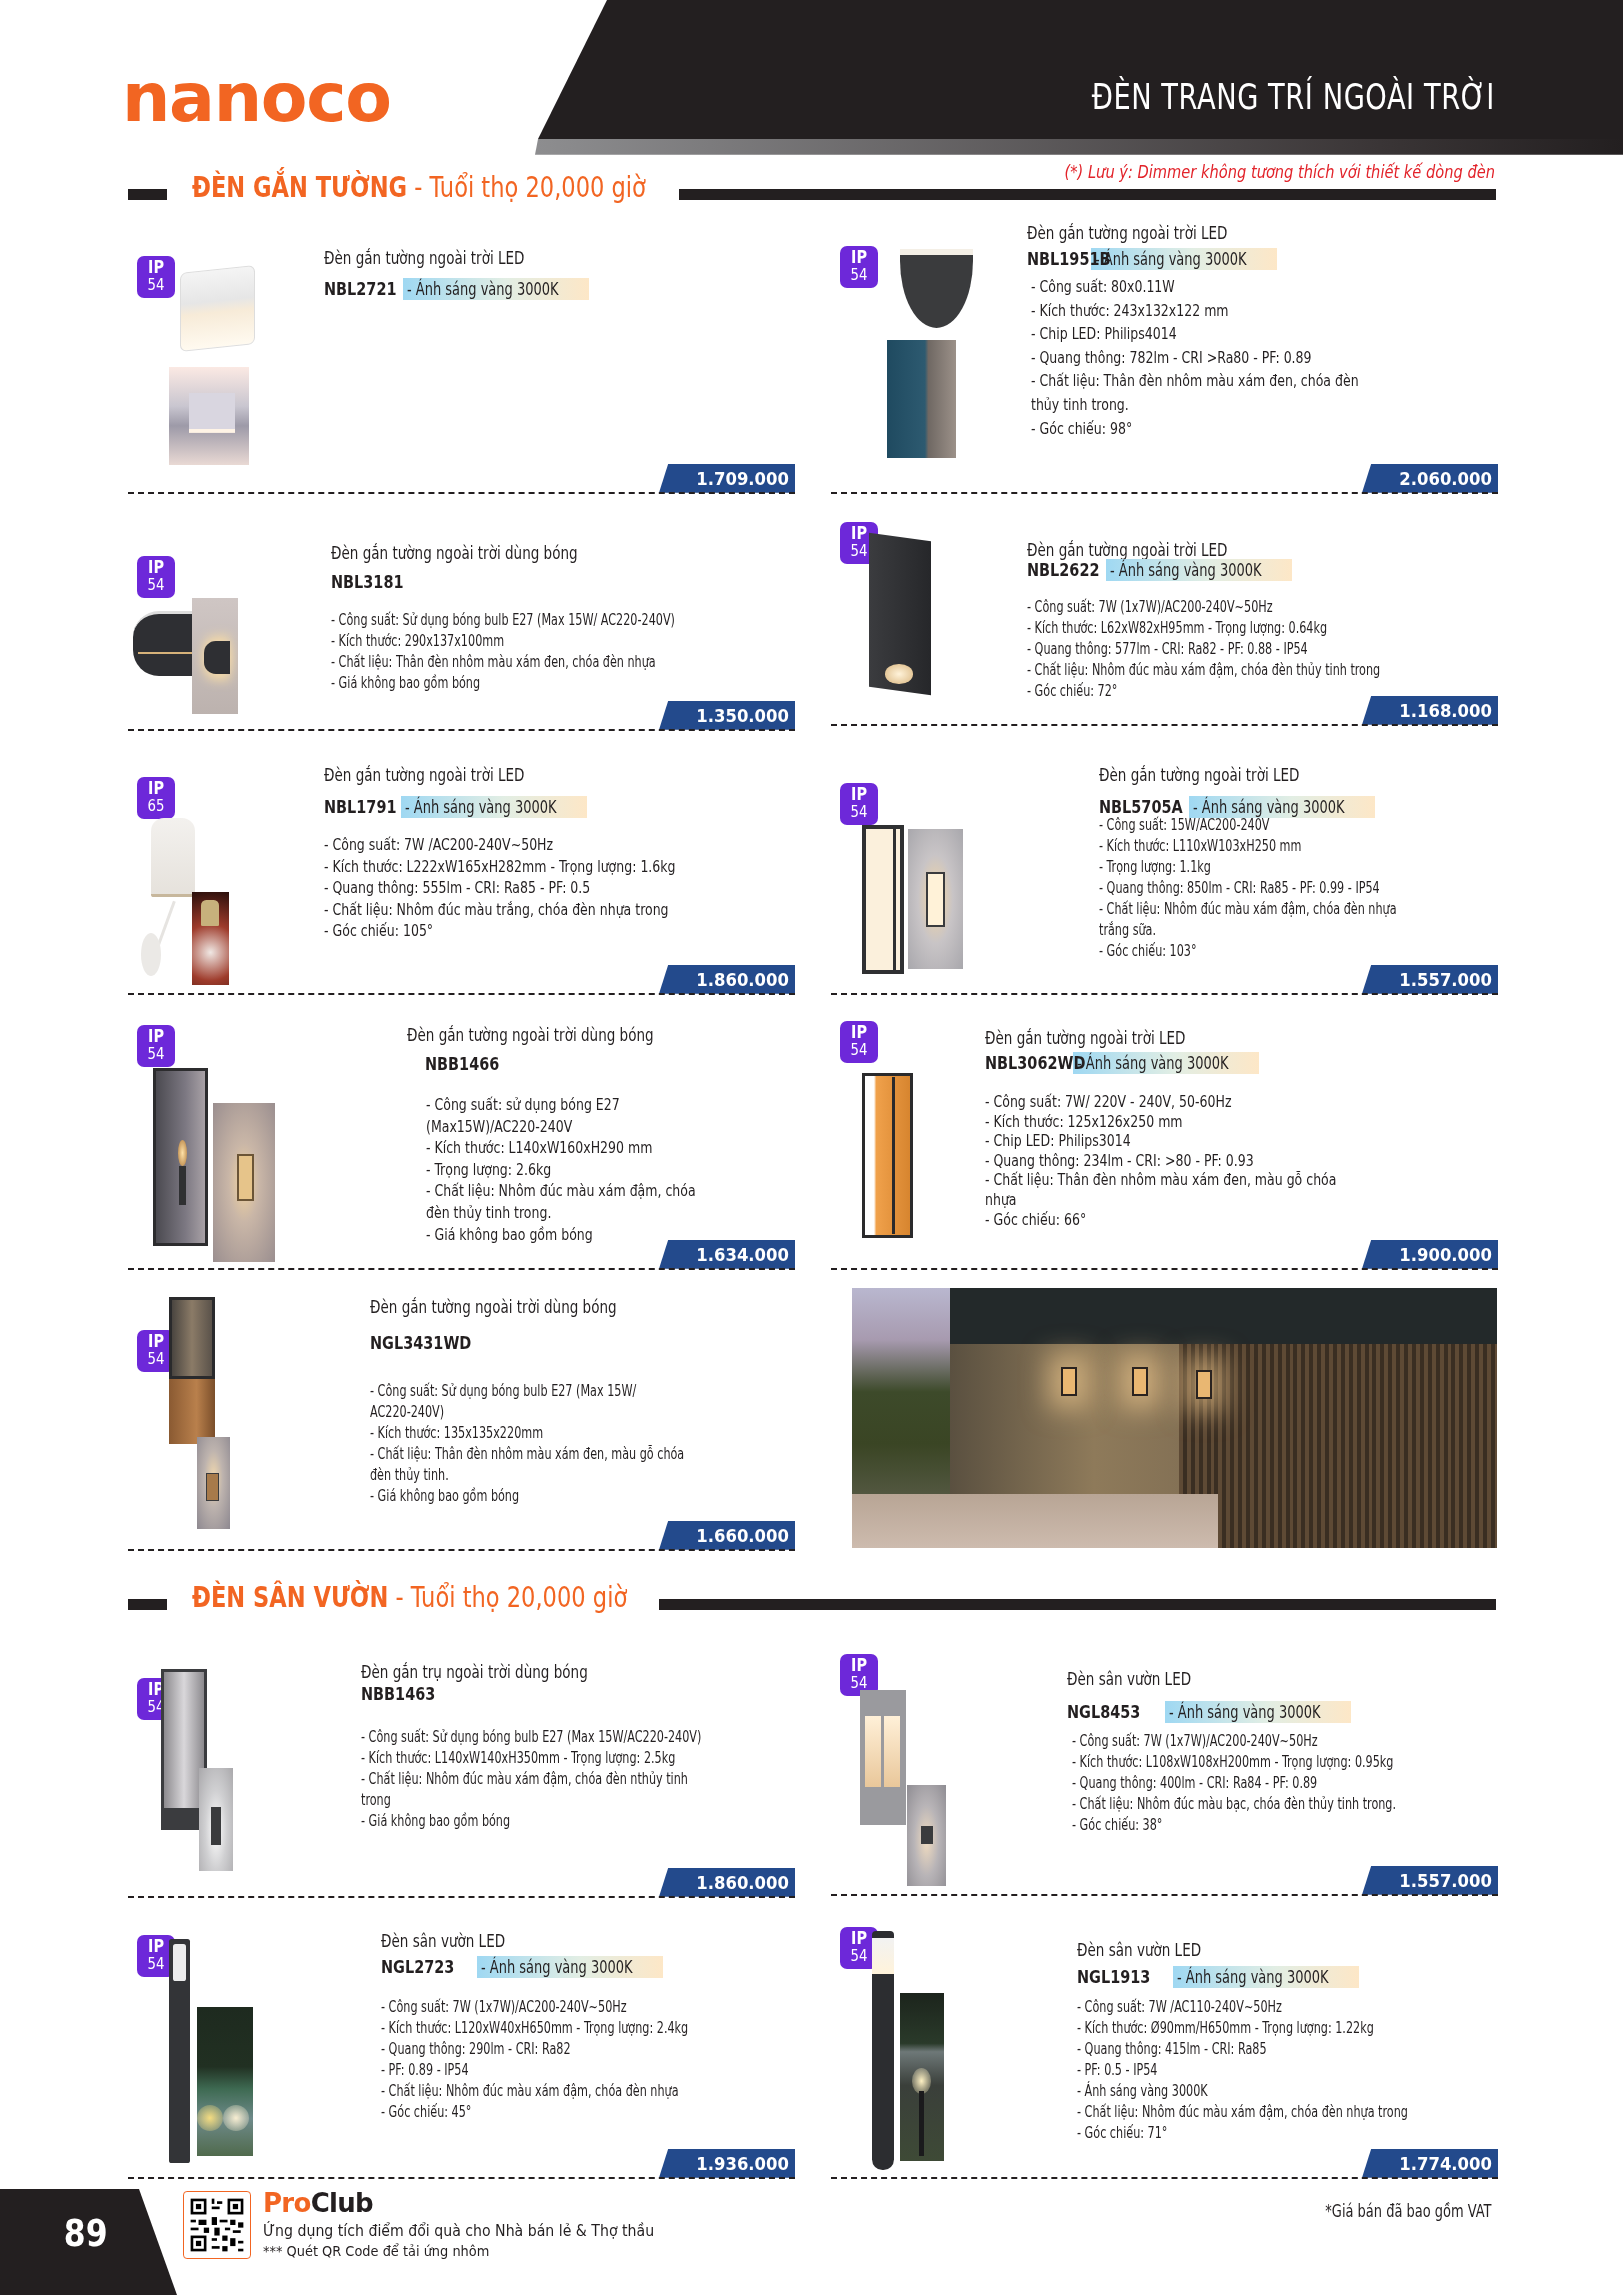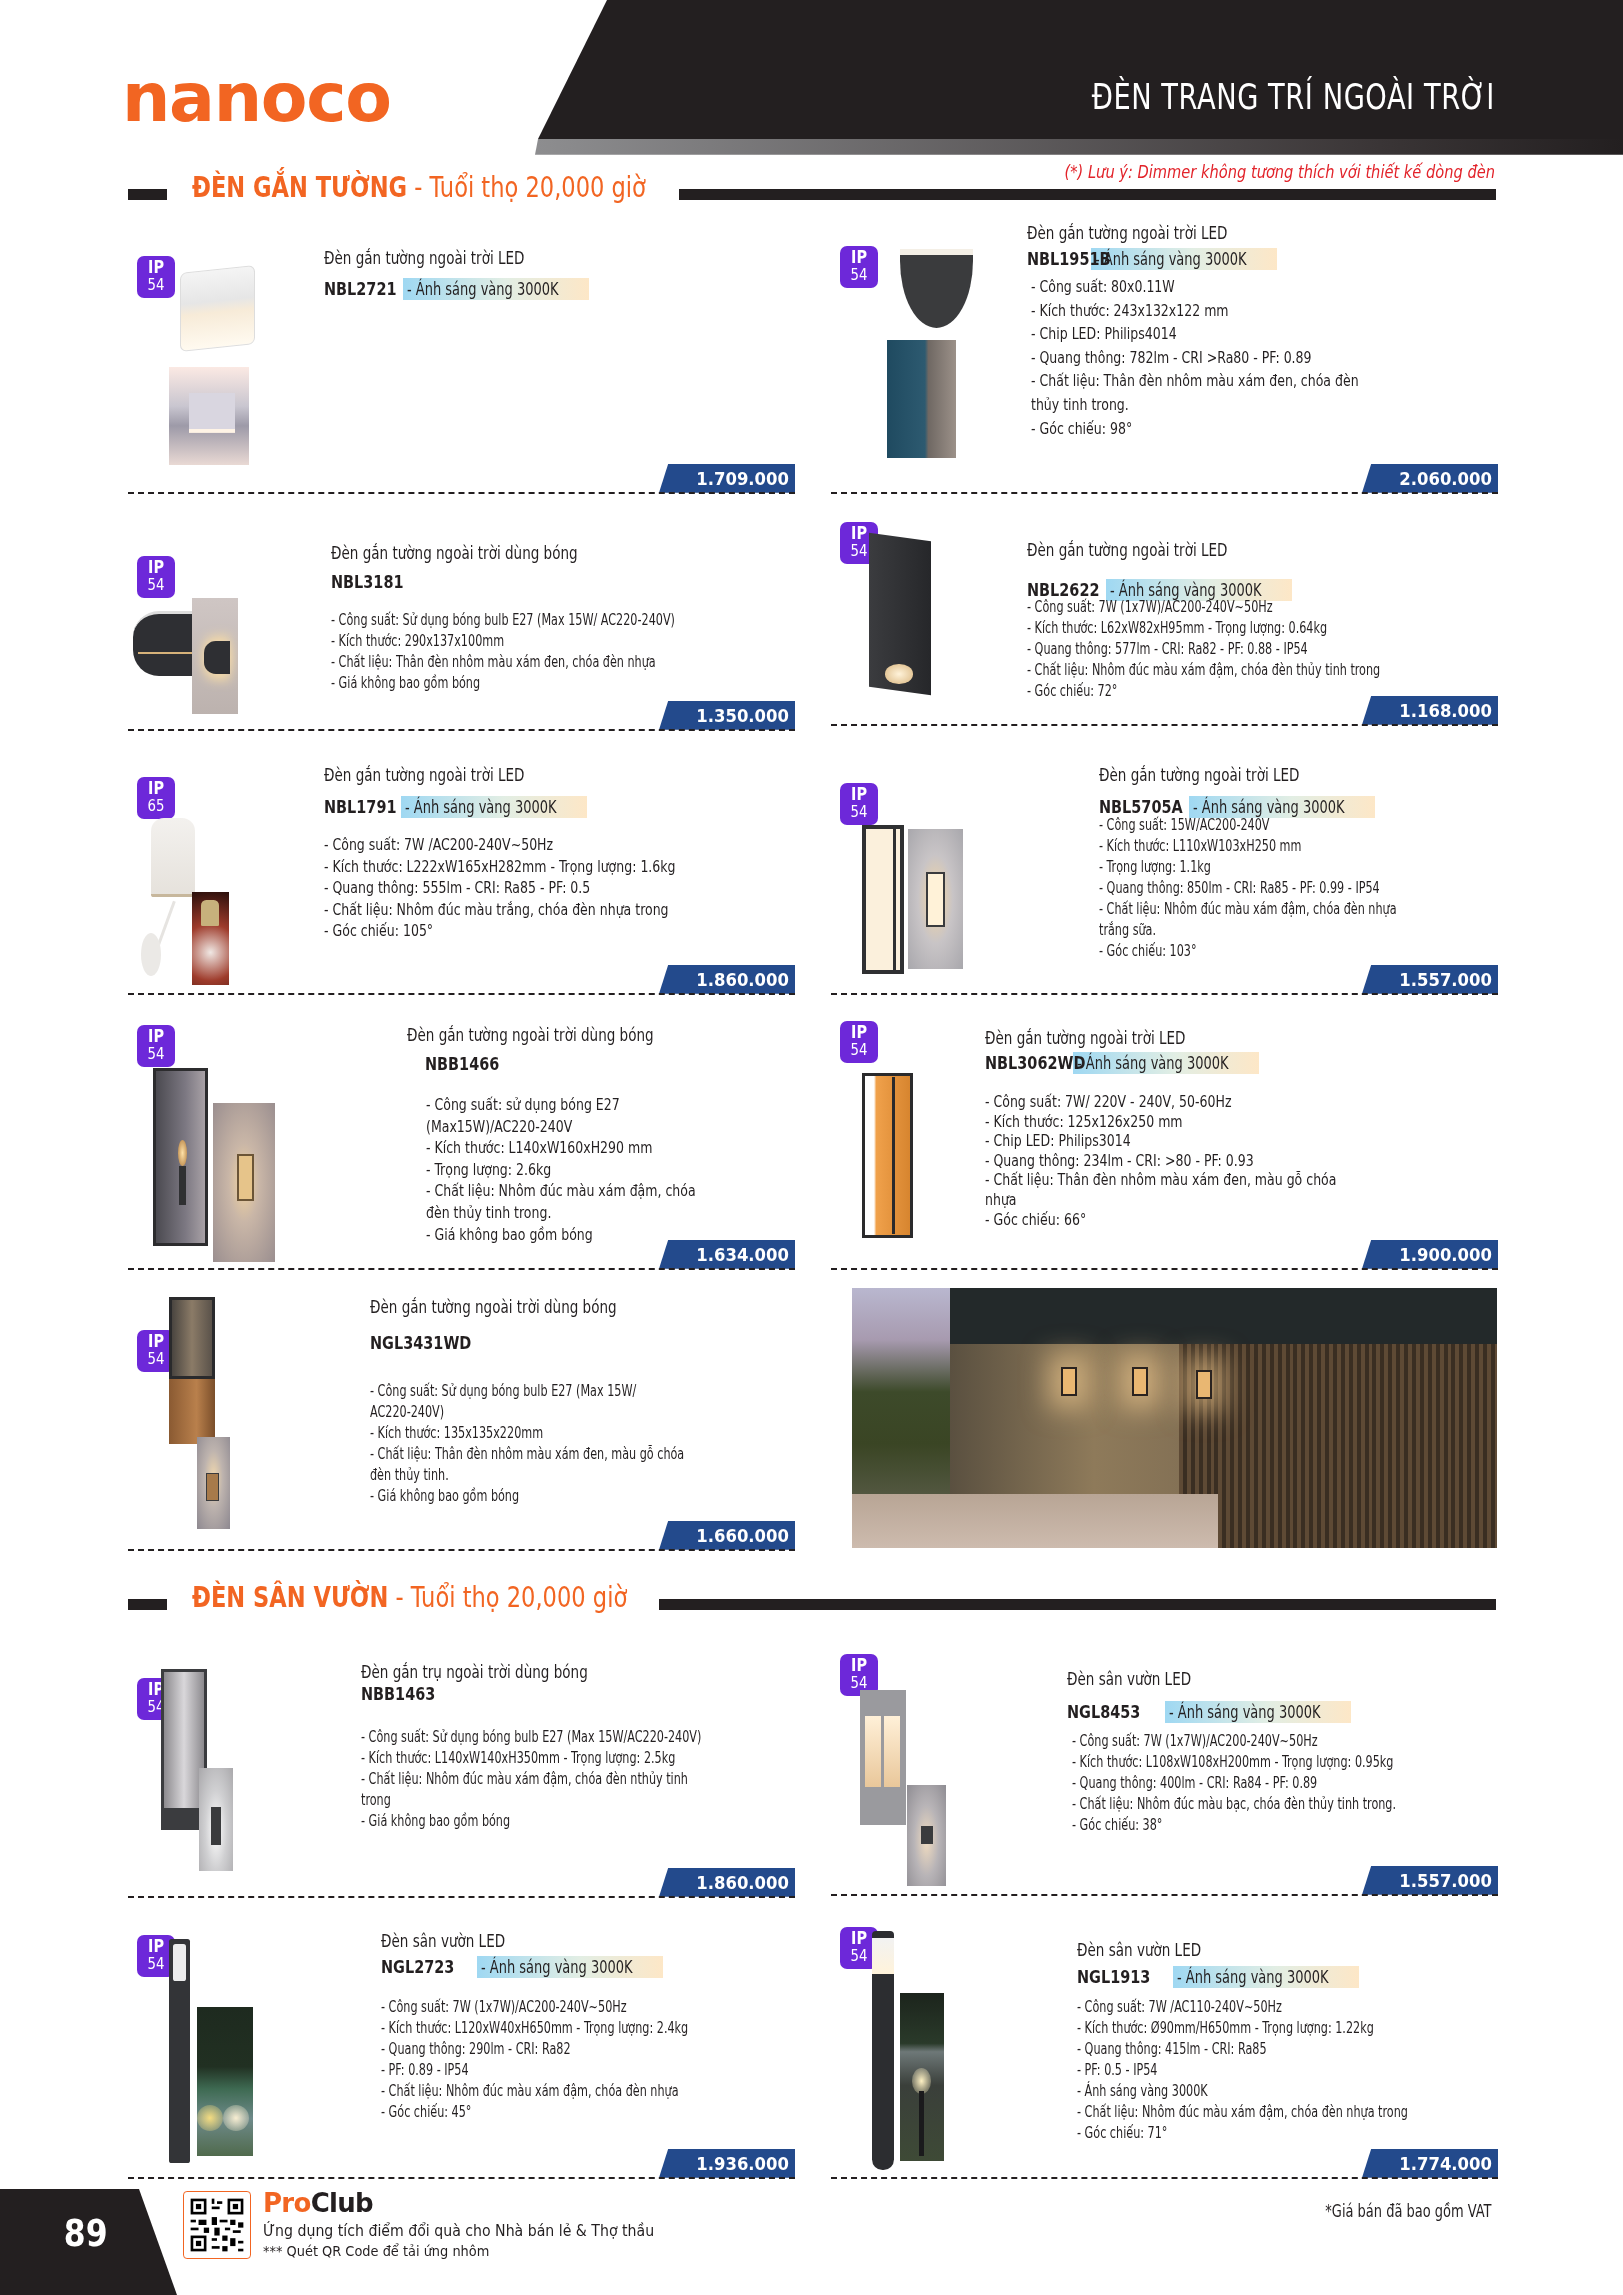--- a/index.html
+++ b/index.html
@@ -215,21 +215,21 @@
 <div class="card" style="left:831px; top:510px; height:216px;">
   <div class="ip-badge" style="top:11.8px;">
       <span class="ip">IP</span>
       <span class="num">54</span>
     </div>
   <div class="img" style="left:33px; top:23px; width:69px; height:160px;">
     <div style="position:absolute; left:5.2px; top:3.9px; width:62px; height:154px; background:linear-gradient(90deg,#3b3c3f 0%,#26272a 100%); transform:skewY(8deg);"></div>
     <div style="position:absolute; left:21px; top:131px; width:27.5px; height:19.6px; border-radius:50%; background:radial-gradient(#fff3da,#d9b57e);"></div>
   </div>
   <div class="cat" style="left:196px; top:30px;">Đèn gắn tường ngoài trời LED</div>
-  <div class="code-row" style="left:196px; top:68px;">
+  <div class="code-row" style="left:196px; top:48px;">
     <span class="code" style="width:79px;">NBL2622</span>
     <span class="light"><span>- Ánh sáng vàng 3000K</span></span>
   </div>
   <ul class="specs tight" style="left:196px; top:86px;">
     <li>- Công suất: 7W (1x7W)/AC200-240V~50Hz</li>
       <li>- Kích thước: L62xW82xH95mm - Trọng lượng: 0.64kg</li>
       <li>- Quang thông: 577lm - CRI: Ra82 - PF: 0.88 - IP54</li>
       <li>- Chất liệu: Nhôm đúc màu xám đậm, chóa đèn thủy tinh trong</li>
       <li>- Góc chiếu: 72°</li>
   </ul>

